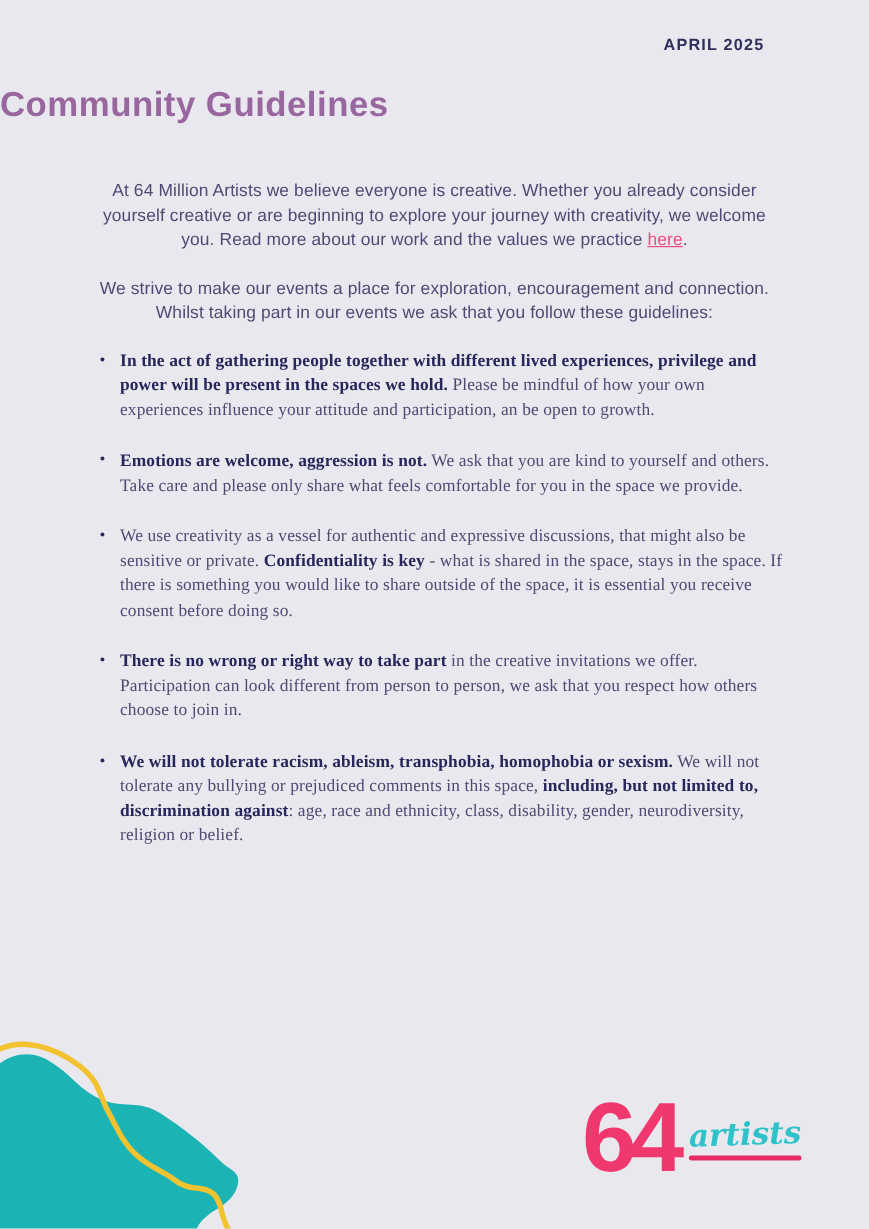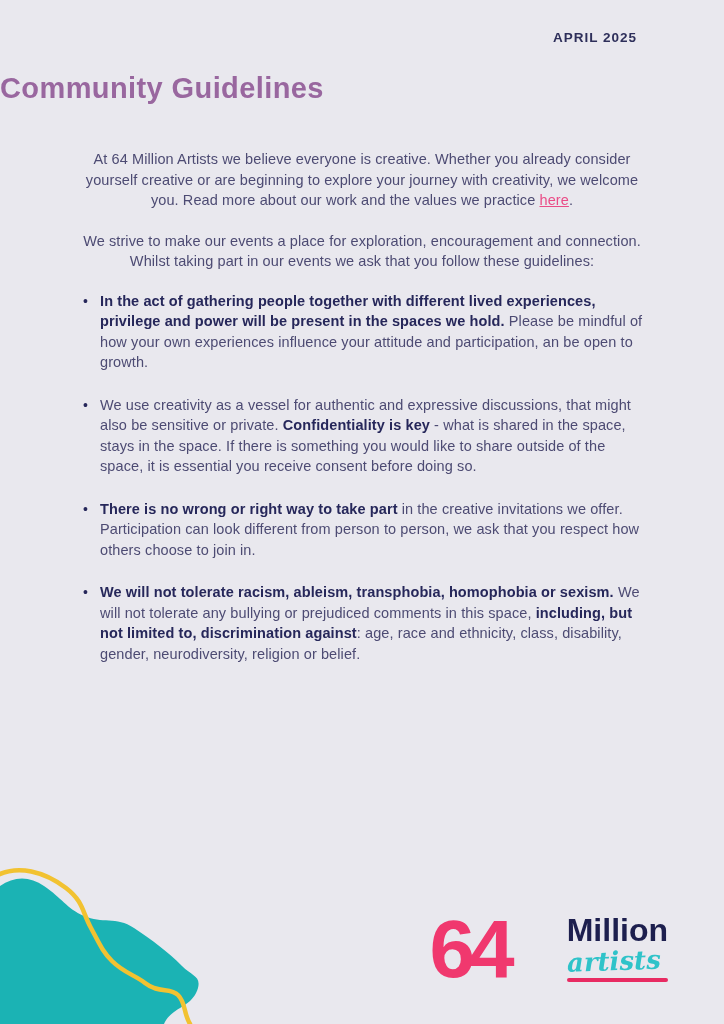--- a/index.html
+++ b/index.html
@@ -34,36 +34,36 @@
   a.link {
     color:var(--link, #ea4c87);
     text-decoration:underline;
     cursor:pointer;
   }
   ul.guidelines {
     list-style:none; margin:19px 0 0; padding:0 0 0 10px;
   }
   ul.guidelines li {
     position:relative; padding-left:18px; margin-bottom:22px;
-    font-size:14.5px; line-height:20.5px; letter-spacing:0.1px;
+    font-size:14.5px; line-height:20.5px; letter-spacing:0.1px;font-family:Liberation Serif, serif;
   }
   ul.guidelines li::before {
     content:"\2022";
     position:absolute; left:1px; top:0;
     color:var(--bold_text, #26275a);
     font-size:14px;
   }
   .seg-bold { font-weight:bold; color:var(--bold_text, #26275a); }
   .seg-reg  { font-weight:normal; color:var(--body_text, #4d4b73); }
   svg.blob { position:absolute; left:0; bottom:0; display:block; }
   .blob-fill { fill:var(--blob_teal, #1bb3b4); }
   .blob-line { stroke:var(--curve_yellow, #f2c231); fill:none; }
   .logo {
     position:absolute; right:56px; bottom:40px;
-    display:flex; align-items:flex-start;gap:48px;
+    display:flex; align-items:center;
   }
   .logo-64 {
     font-size:82px; font-weight:bold; line-height:0.85;
     letter-spacing:-6px; margin-right:10px;
     color:var(--logo_pink, #f0386e);
   }
   .logo-right { display:flex; flex-direction:column; }
   .logo-million {
     font-size:32px; font-weight:bold; line-height:1;
     color:var(--logo_navy, #1d1f4e);
@@ -88,35 +88,35 @@
 <h1 class="title">Community Guidelines</h1>
 
 <div class="content">
   <p class="p1"><span class="seg-reg">At 64 Million Artists we believe everyone is creative. Whether you already consider yourself creative or are beginning to explore your journey with creativity, we welcome you. Read more about our work and the values we practice </span><a class="link">here</a><span class="seg-reg">.</span></p>
 
   <p class="p2">We strive to make our events a place for exploration, encouragement and connection. Whilst taking part in our events we ask that you follow these guidelines:</p>
 
   <ul class="guidelines">
     <li><span class="seg-bold">In the act of gathering people together with different lived experiences, privilege and power will be present in the spaces we hold.</span><span class="seg-reg"> Please be mindful of how your own experiences influence your attitude and participation, an be open to growth.</span></li>
 
+    <li><span class="seg-bold">Emotions are welcome, aggression is not.</span><span class="seg-reg"> We ask that you are kind to yourself and others. Take care and please only share what feels comfortable for you in the space we provide.</span></li>
 
     <li><span class="seg-reg">We use creativity as a vessel for authentic and expressive discussions, that might also be sensitive or private. </span><span class="seg-bold">Confidentiality is key</span><span class="seg-reg"> - what is shared in the space, stays in the space. If there is something you would like to share outside of the space, it is essential you receive consent before doing so.</span></li>
 
     <li><span class="seg-bold">There is no wrong or right way to take part</span><span class="seg-reg"> in the creative invitations we offer. Participation can look different from person to person, we ask that you respect how others choose to join in.</span></li>
 
     <li><span class="seg-bold">We will not tolerate racism, ableism, transphobia, homophobia or sexism.</span><span class="seg-reg"> We will not tolerate any bullying or prejudiced comments in this space, </span><span class="seg-bold">including, but not limited to, discrimination against</span><span class="seg-reg">: age, race and ethnicity, class, disability, gender, neurodiversity, religion or belief.</span></li>
 
   </ul>
 </div>
 
 <svg class="blob" width="230" height="168" viewBox="0 0 230 168" aria-hidden="true">
   <path class="blob-fill" d="M0,30 C14,20 30,20 44,30 C62,42 66,52 84,60 C102,68 116,60 134,72 C152,84 168,96 182,110 C192,120 201,120 198,132 C194,146 182,150 174,156 C169,160 166,163 164,168 L0,168 Z"></path>
   <path class="blob-line" stroke-width="4.5" stroke-linecap="round" d="M-4,20 C18,8 45,16 66,32 C84,46 82,56 91,72 C100,89 103,96 112,105 C124,117 135,119 145,127 C159,138 170,131 178,139 C186,147 183,156 190,168"></path>
 </svg>
 
 <div class="logo">
   <span class="logo-64">64</span>
   <span class="logo-right">
-    <span class="logo-million">Million</span>
     <span class="logo-artists">artists</span>
     <span class="logo-underline"></span>
   </span>
 </div>
 
 </body></html>

